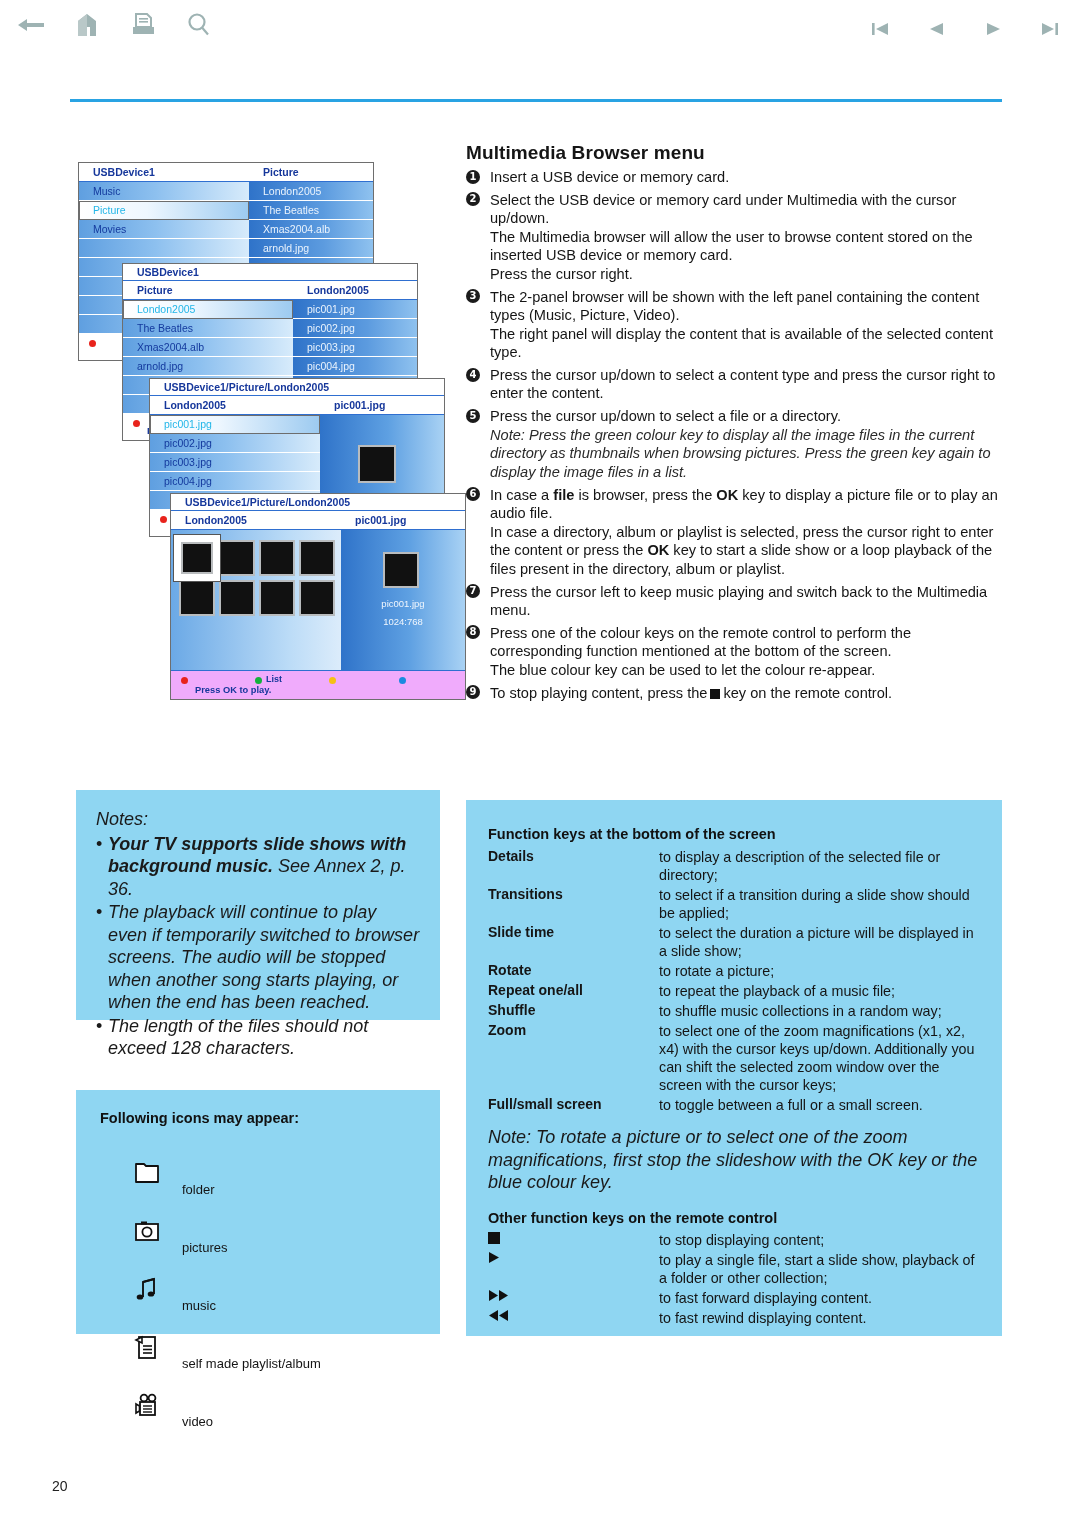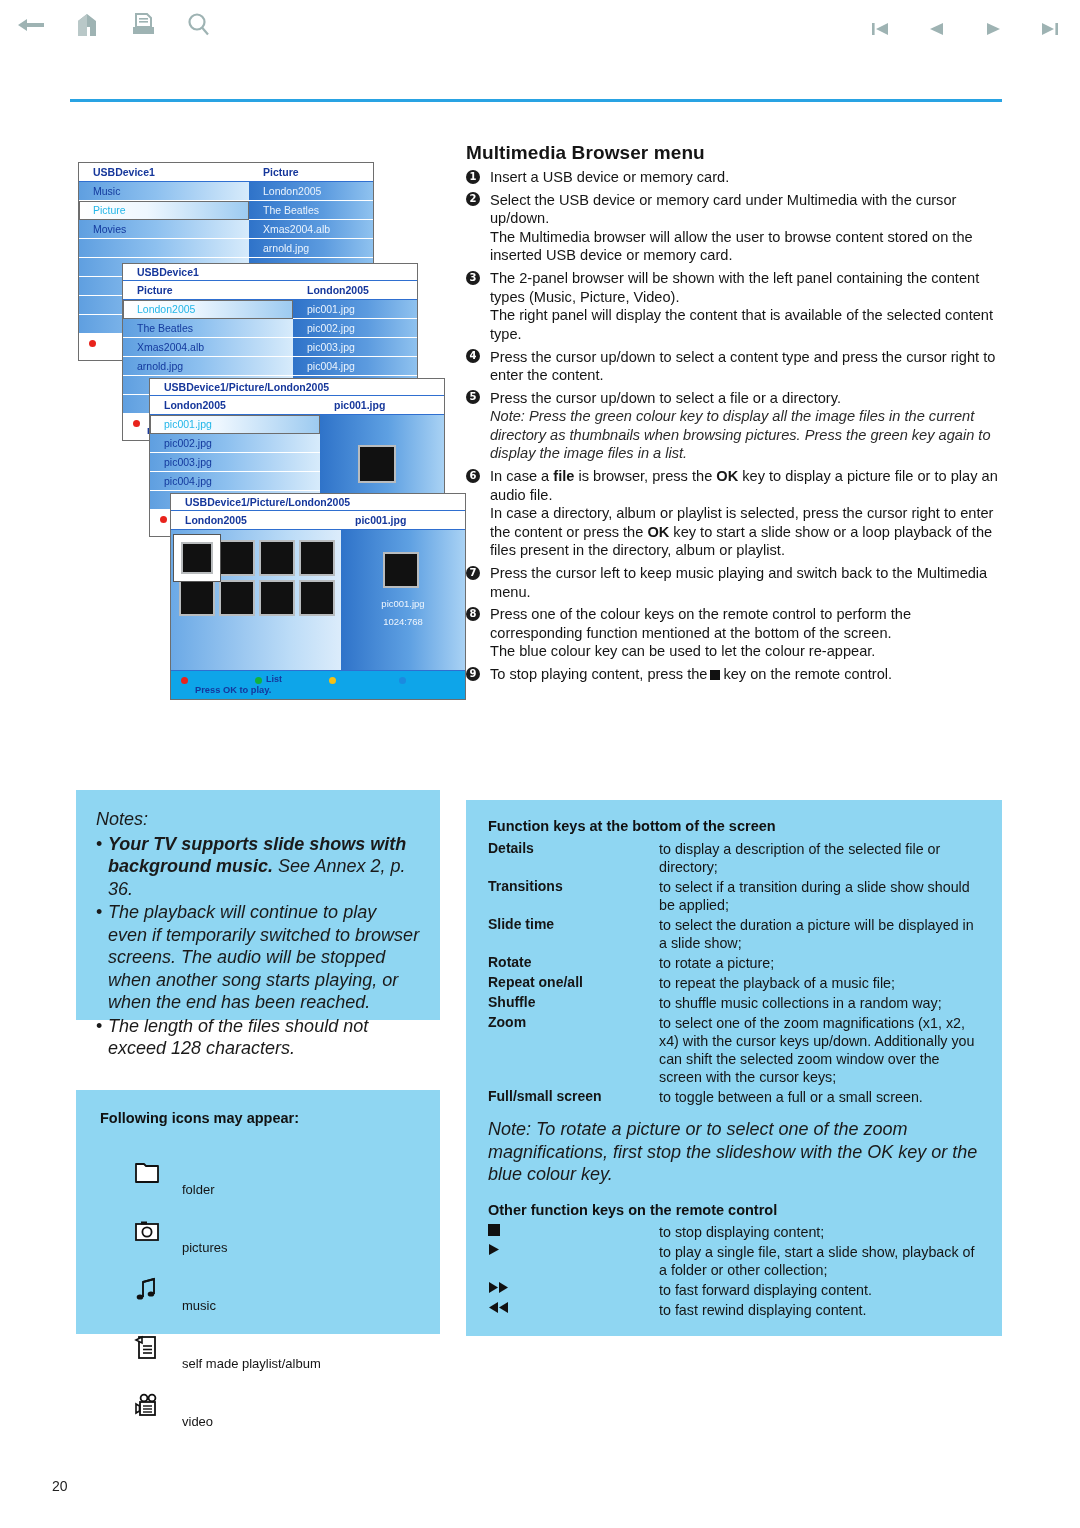--- a/index.html
+++ b/index.html
@@ -68,21 +68,21 @@
   }
   .row.blank { color: transparent; }
   .pane-r-img {
     background: linear-gradient(to right, #2f73c9 0%, #5ea0e2 55%, #a9d2f4 100%);
     position: relative;
   }
   .thumb { background:#111; border:2px solid #b9bcbe; }
   .img-cap { color:#f0f6fd; font-size:9.5px; text-align:center; }
   .grid-pane { background: linear-gradient(to right,#6ba9e6 0%, #bcdcf7 70%, #dcecfb 100%); position:relative; }
   .keys {
-    height: 29px; background: #0ea5e9; border-top: 1.3px solid #2f6fd0; position: relative;
+    height: 29px; background: #f0abfc; border-top: 1.3px solid #2f6fd0; position: relative;
   }
   .dot { position:absolute; width:7px; height:7px; border-radius:50%; top:6px; }
   .klabel { position:absolute; top:3px; font-size:9px; color:#16379b; font-weight:600; }
   .kfoot { position:absolute; left:18px; top:14px; font-size:9.3px; color:#16379b; font-weight:600; white-space:nowrap;padding-left:6px;}
 
   
   .box { position: absolute; background: #8fd6f2; }
   .box-title { font-size: 14.5px; font-weight: bold; color: #111; }
   .bx-it { font-size: 18px; font-style: italic; line-height: 1.25; color: #1a1a1a; }
   .bx-li { position: relative; padding-left: 12px; }
@@ -164,20 +164,21 @@
 
     <div class="step">
       <span class="num">1</span>
       <div class="ln">Insert a USB device or memory card.</div>
     </div>
 
     <div class="step">
       <span class="num">2</span>
       <div class="ln">Select the USB device or memory card under Multimedia with the cursor up/down.</div>
       <div class="ln">The Multimedia browser will allow the user to browse content stored on the inserted USB device or memory card.</div>
+      <div class="ln">Press the cursor right.</div>
     </div>
 
     <div class="step">
       <span class="num">3</span>
       <div class="ln">The 2-panel browser will be shown with the left panel containing the content types (Music, Picture, Video).</div>
       <div class="ln">The right panel will display the content that is available of the selected content type.</div>
     </div>
 
     <div class="step">
       <span class="num">4</span>
@@ -404,21 +405,21 @@
               <line x1="9" y1="16" x2="18" y2="16" stroke="#111" stroke-width="1.4"></line>
               <line x1="9" y1="19" x2="18" y2="19" stroke="#111" stroke-width="1.4"></line>
             </svg>
         </div>
         <div class="ic-lab">video</div>
       </div>
     </div>
   </div>
 
   <div class="box" style="left:466px; top:800px; width:536px; height:536px; padding:18px 22px;">
-    <div class="box-title" style="margin-bottom:6px;">Function keys at the bottom of the screen</div>
+    <div class="box-title" style="margin-bottom:6px;margin-top:8px;">Function keys at the bottom of the screen</div>
 
     <div class="fk-row">
       <div class="fk-key">Details</div>
       <div class="fk-val">to display a description of the selected file or directory;</div>
     </div>
     <div class="fk-row">
       <div class="fk-key">Transitions</div>
       <div class="fk-val">to select if a transition during a slide show should be applied;</div>
     </div>
     <div class="fk-row">

